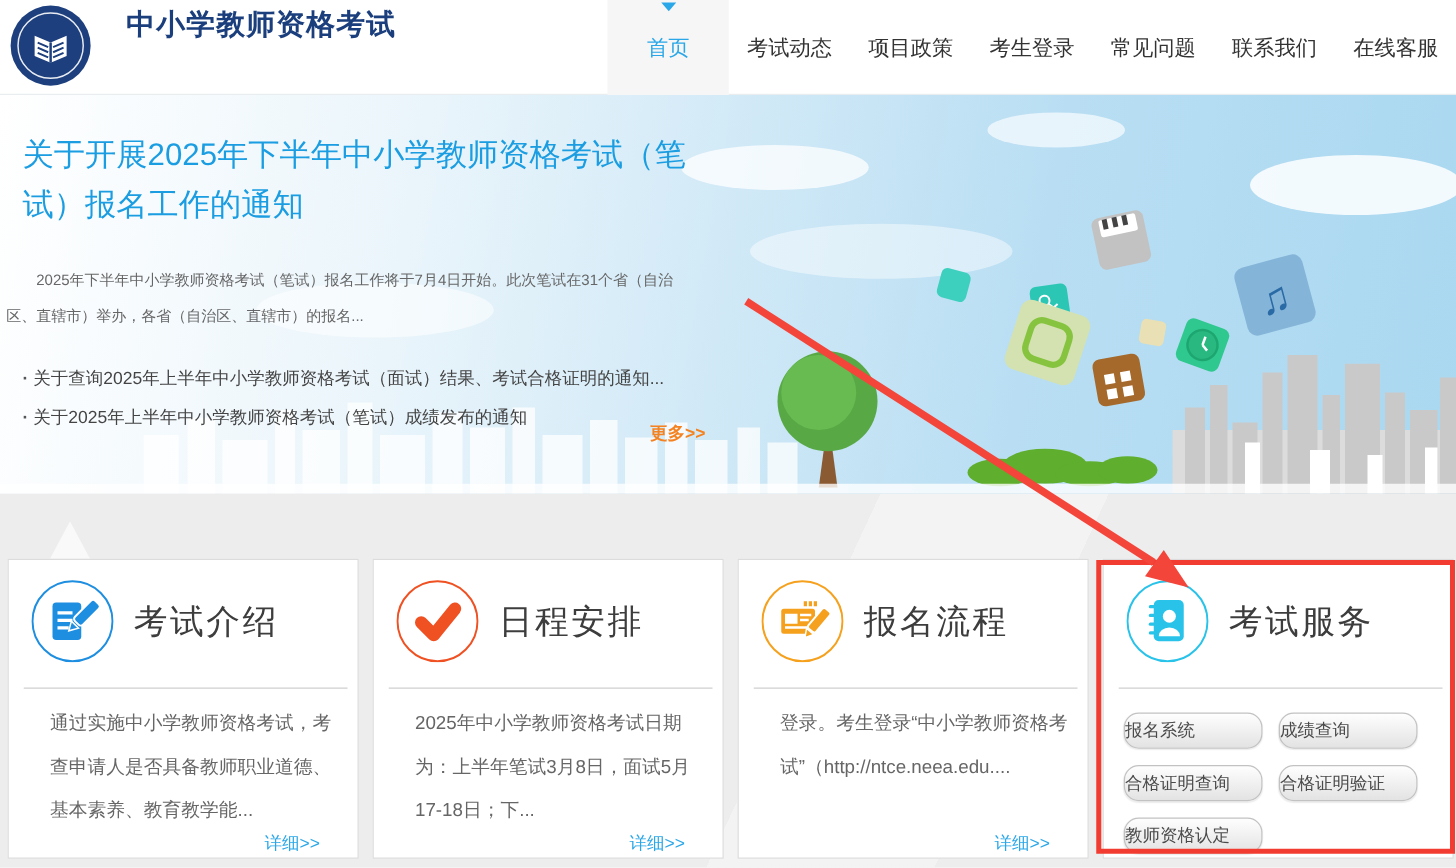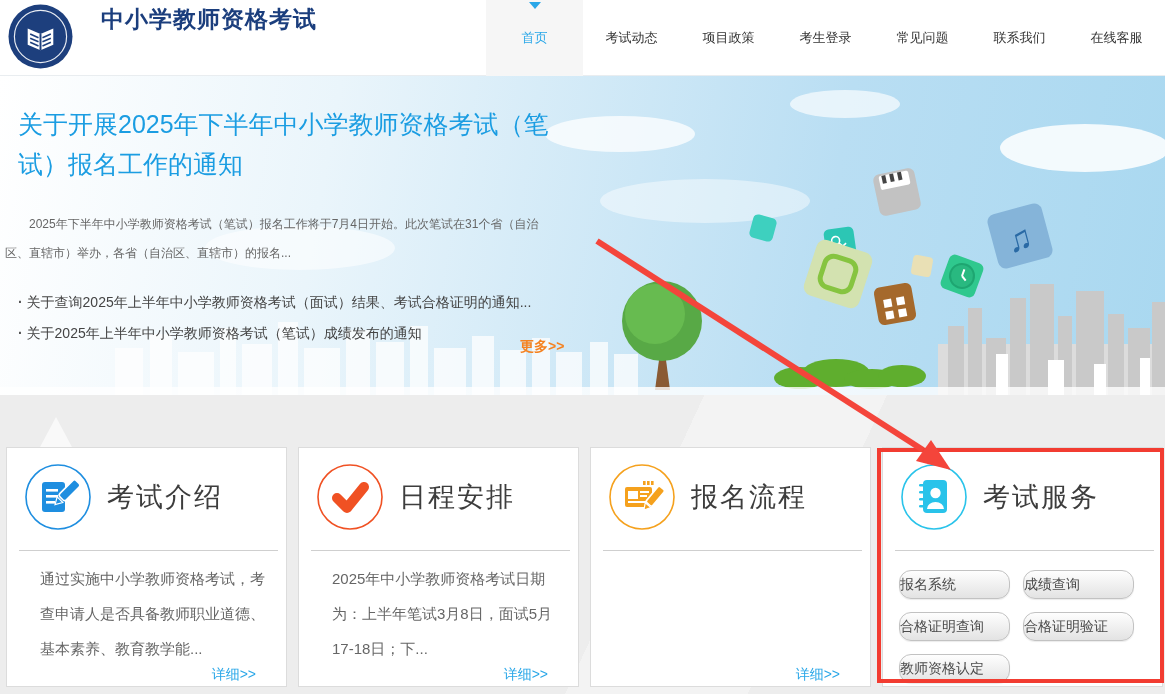--- a/index.html
+++ b/index.html
@@ -6,21 +6,21 @@
   body { font-family:"Liberation Sans","DejaVu Sans",sans-serif; background:#fff; }
   .page { position:relative; width:1165px; height:694px; overflow:hidden; background:#ededed; }
 
   
   .header { position:relative; width:100%; height:76px; background:#fff; border-bottom:1px solid #e9edf0; }
   .brand { position:absolute; left:8px; top:4px; display:flex; align-items:flex-start; gap:28px; cursor:pointer; }
   .logo-svg { width:65px; height:65px; display:block; }
   .site-title { font-size:23px; font-weight:bold; color:#1b3e7d; letter-spacing:1px; }
   .nav { position:absolute; right:0; top:0; height:76px; display:flex; }
   .nav-item { width:97px; height:76px; display:flex; align-items:center; justify-content:center;
-              font-size:13px; color:#333; cursor:pointer; position:relative; }
+              font-size:17px; color:#333; cursor:pointer; position:relative; }
   .nav-item.active { background:#f6f6f6; color:#2aa7e8; }
   .caret { position:absolute; top:2px; left:50%; transform:translateX(-50%); width:0; height:0;
            border-left:6px solid transparent; border-right:6px solid transparent; border-top:7px solid #2aa7e8; }
 
   
   .banner { position:relative; width:100%; height:319px; overflow:hidden;
             background:linear-gradient(100deg,#ffffff 0%,#eaf5fb 28%,#b9def3 70%,#a9d8f0 100%); }
   .banner-art { position:absolute; left:0; top:0; width:1165px; height:319px; }
   .notice-title { position:absolute; left:18px; top:28px; width:548px; font-size:25px; line-height:40px;
                   font-weight:400; color:#1b9de2; cursor:pointer; }
@@ -259,20 +259,21 @@
             <rect x="31" y="31" width="7" height="2" fill="#ffffff"></rect>
             <rect x="19" y="37" width="21" height="2" fill="#ffffff"></rect>
             <g transform="rotate(40 45 33)">
               <rect x="41.5" y="21" width="8" height="21" rx="2" stroke="#ffffff" stroke-width="1.6"></rect>
               <path d="M42 43 l3.7 6.5 3.7 -6.5 z" stroke="#ffffff" stroke-width="1.2"></path>
             </g>
           </g>
         </svg>
         <div class="card-title">报名流程</div>
         <div class="card-divider"></div>
+        <div class="card-text">登录。考生登录“中小学教师资格考试”（http://ntce.neea.edu....</div>
         <div class="card-link">详细&gt;&gt;</div>
       </div>
 
       <div class="card">
         <svg class="card-icon" viewBox="0 0 66 66">
           <circle cx="33" cy="33" r="32" fill="#ffffff" stroke-width="1.6" stroke="#29c3ea"></circle>
           <g fill="#29c3ea">
             <rect x="18" y="20" width="6" height="2.6" rx="1.3"></rect>
               <rect x="18" y="27" width="6" height="2.6" rx="1.3"></rect>
             <rect x="18" y="34" width="6" height="2.6" rx="1.3"></rect>

